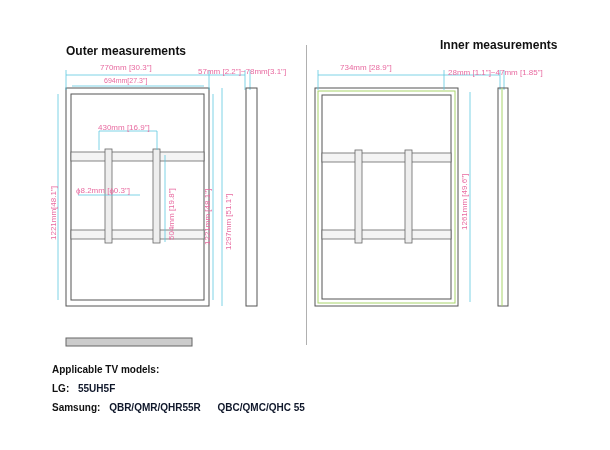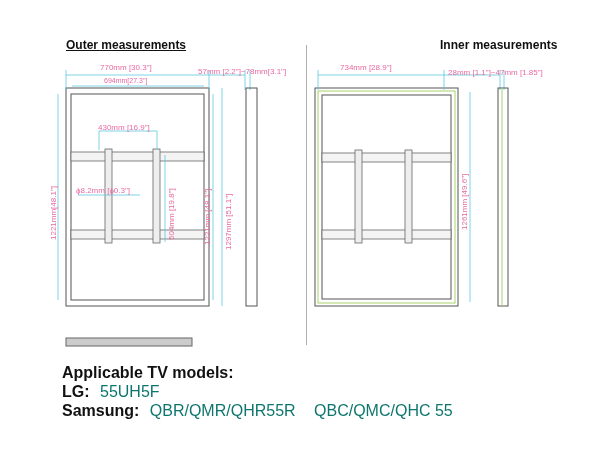--- a/index.html
+++ b/index.html
@@ -1,28 +1,28 @@
 <!DOCTYPE html>
 <html><head>
 <meta charset="utf-8">
 <style>
   html, body { margin:0; padding:0; background:#ffffff; }
   body { width:610px; height:450px; position:relative; overflow:hidden; font-family:"Liberation Sans", sans-serif; }
   .title { position:absolute; font-weight:bold; font-size:12px; color:#111; }
   .dim { position:absolute; font-size:8px; color:#e86aa0; white-space:nowrap; font-family:"Liberation Sans", sans-serif; }
   .vdim { position:absolute; font-size:8px; color:#e86aa0; white-space:nowrap; transform-origin:left top; transform:rotate(-90deg); }
   .divider { position:absolute; left:306px; top:45px; width:1px; height:300px; background:#b0b0b0; }
-  .models { position:absolute; left:62px; font-size:16px; color:#111; font-weight:bold; }
-  .red { color:#0f766e; font-weight:normal; }
+  .models { position:absolute; left:52px; font-size:10px; color:#111; font-weight:bold; }
+  .red { color:#0f172a; font-weight:bold; }
   svg { position:absolute; left:0; top:0; }
 </style>
 </head>
 <body>
 
-<div class="title" style="left:66px; top:38px;text-decoration:underline;">Outer measurements</div>
+<div class="title" style="left:66px; top:44px;">Outer measurements</div>
 <div class="title" style="left:392px; top:38px;margin-left:48px;">Inner measurements</div>
 
 <div class="divider"></div>
 
 <svg width="610" height="450">
 
   <g fill="none" stroke="#555" stroke-width="1">
     <rect x="66" y="88" width="143" height="218"></rect>
     <rect x="71" y="94" width="133" height="206"></rect>
   </g>

